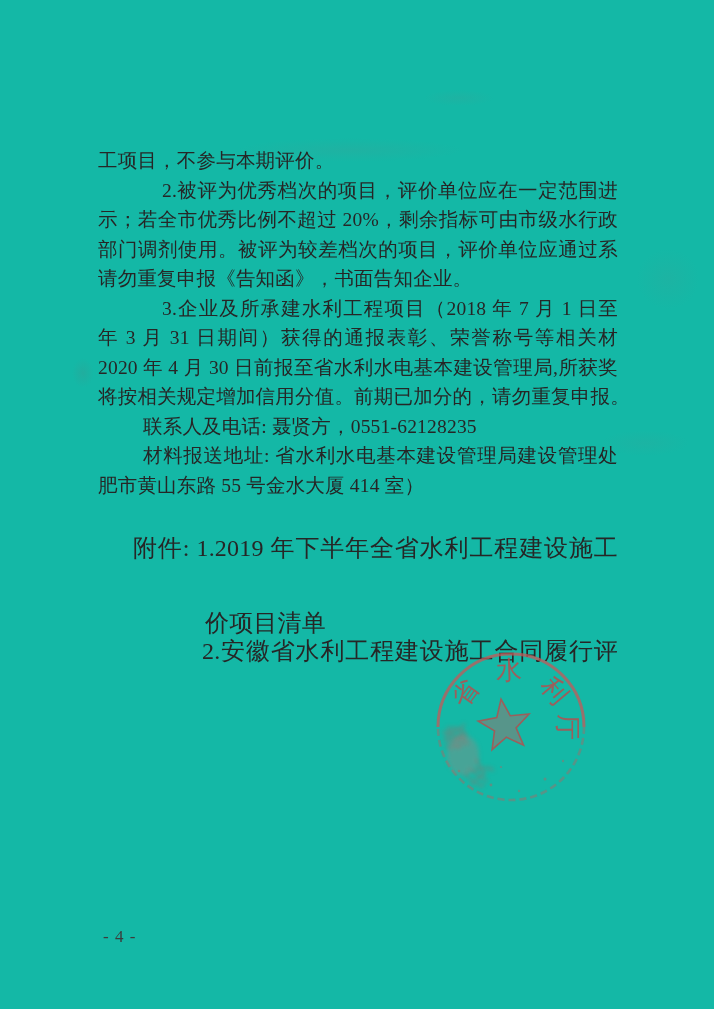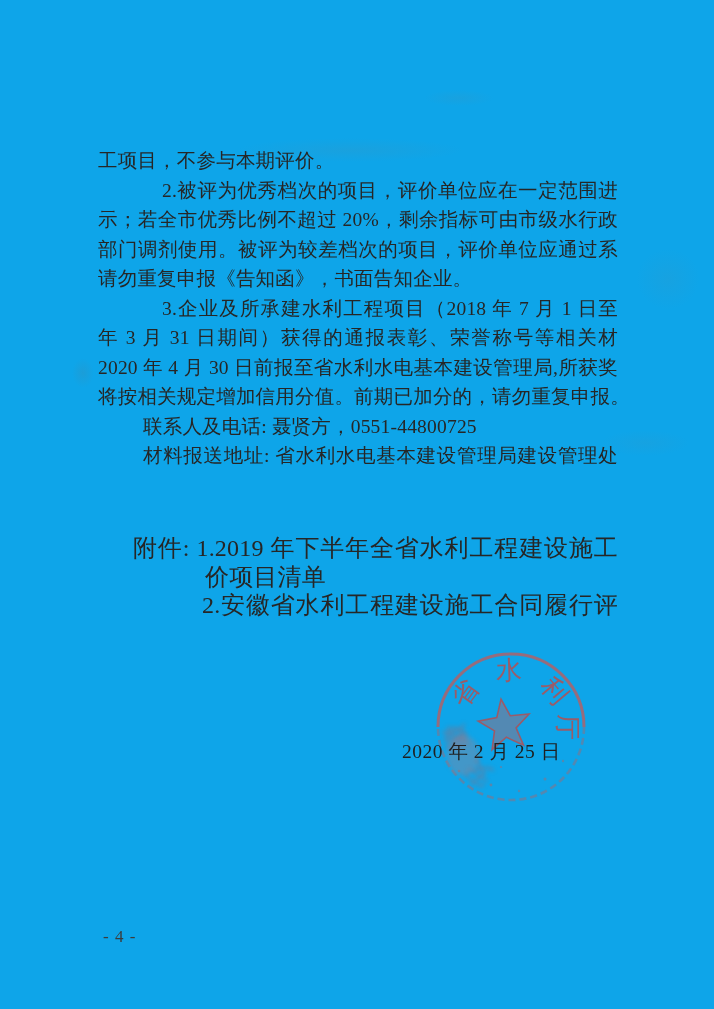--- a/index.html
+++ b/index.html
@@ -3,21 +3,21 @@
 <meta charset="utf-8">
 <style>
   html,body{margin:0;padding:0;}
   body{
     width:714px;height:1009px;position:relative;
     background:#ffffff;
     font-family:"Liberation Serif","DejaVu Serif",serif;
     color:#262626;
     overflow:hidden;
   }
-  .page{position:absolute;inset:0;background:#0ea5e9;}
+  .page{position:absolute;inset:0;background:#14b8a6;}
 
   
   .smudge{position:absolute;pointer-events:none;}
   .sm1{left:235px;top:138px;width:230px;height:24px;
        background:radial-gradient(ellipse at center,rgba(125,125,125,0.10),rgba(125,125,125,0) 70%);}
   .sm2{left:636px;top:248px;width:64px;height:62px;
        background:radial-gradient(ellipse at center,rgba(125,125,125,0.08),rgba(125,125,125,0) 70%);}
   .sm3{left:72px;top:358px;width:22px;height:30px;
        background:radial-gradient(ellipse at center,rgba(110,110,110,0.14),rgba(110,110,110,0) 70%);}
   .sm4{left:424px;top:90px;width:70px;height:16px;
@@ -32,21 +32,21 @@
     white-space:pre;letter-spacing:0.2px;
   }
   .line.just{white-space:normal;text-align:justify;text-align-last:justify;overflow:hidden;}
   .ind-num{padding-left:64px;}
   .ind-2{padding-left:45px;}
 
   
   .attachments{position:absolute;left:133px;top:534px;width:485px;}
   .att-line{height:28.5px;line-height:28.5px;font-size:24px;white-space:pre;letter-spacing:0.2px;}
   .att-line.just{white-space:normal;text-align:justify;text-align-last:justify;overflow:hidden;}
-  .att-cont{padding-left:72px;}
+  .att-cont{padding-left:72px;margin-top:46px;}
   .att-item2{padding-left:69px;}
 
   
   .seal{position:absolute;left:426px;top:642px;width:170px;height:170px;z-index:4;
         filter:blur(0.3px);}
   .seal text{font-family:"Liberation Serif","DejaVu Serif",serif;}
 
   
   .issue-date{position:absolute;left:402px;top:740px;height:24px;line-height:24px;
               font-size:19.5px;color:#1f1f1f;z-index:5;white-space:pre;letter-spacing:0.5px;}
@@ -69,22 +69,23 @@
   <div class="body-text">
     <div class="line">工项目，不参与本期评价。</div>
     <div class="line just ind-num">2.被评为优秀档次的项目，评价单位应在一定范围进行公</div>
     <div class="line just">示；若全市优秀比例不超过 20%，剩余指标可由市级水行政主管</div>
     <div class="line just">部门调剂使用。被评为较差档次的项目，评价单位应通过系统</div>
     <div class="line">请勿重复申报《告知函》，书面告知企业。</div>
     <div class="line just ind-num">3.企业及所承建水利工程项目（2018 年 7 月 1 日至 2020</div>
     <div class="line just">年 3 月 31 日期间）获得的通报表彰、荣誉称号等相关材料，于</div>
     <div class="line just">2020 年 4 月 30 日前报至省水利水电基本建设管理局,所获奖项</div>
     <div class="line">将按相关规定增加信用分值。前期已加分的，请勿重复申报。</div>
-    <div class="line ind-2">联系人及电话: 聂贤方，0551-44800725</div>
+    <div class="line ind-2">联系人及电话: 聂贤方，0551-62128235</div>
     <div class="line just ind-2">材料报送地址: 省水利水电基本建设管理局建设管理处（合</div>
+    <div class="line">肥市黄山东路 55 号金水大厦 414 室）</div>
   </div>
 
   <div class="attachments">
     <div class="att-line just">附件: 1.2019 年下半年全省水利工程建设施工合同履行评</div>
     <div class="att-line att-cont">价项目清单</div>
     <div class="att-line just att-item2">2.安徽省水利工程建设施工合同履行评价指标及参</div>
   </div>
 
   <svg class="seal" viewBox="-85 -85 170 170" xmlns="http://www.w3.org/2000/svg">
 
@@ -109,17 +110,16 @@
     <g fill="rgba(196,90,88,0.4)">
       <circle cx="-20" cy="58" r="1.4"></circle>
       <circle cx="8" cy="64" r="1.2"></circle>
       <circle cx="34" cy="52" r="1.5"></circle>
       <circle cx="-52" cy="44" r="1.3"></circle>
       <circle cx="52" cy="34" r="1.2"></circle>
       <circle cx="-10" cy="40" r="1.1"></circle>
     </g>
   </svg>
 
-  <div class="issue-date">2020 年 2 月 25 日</div>
 
   <div class="page-number">- 4 -</div>
 
 </div>
 
 </body></html>

